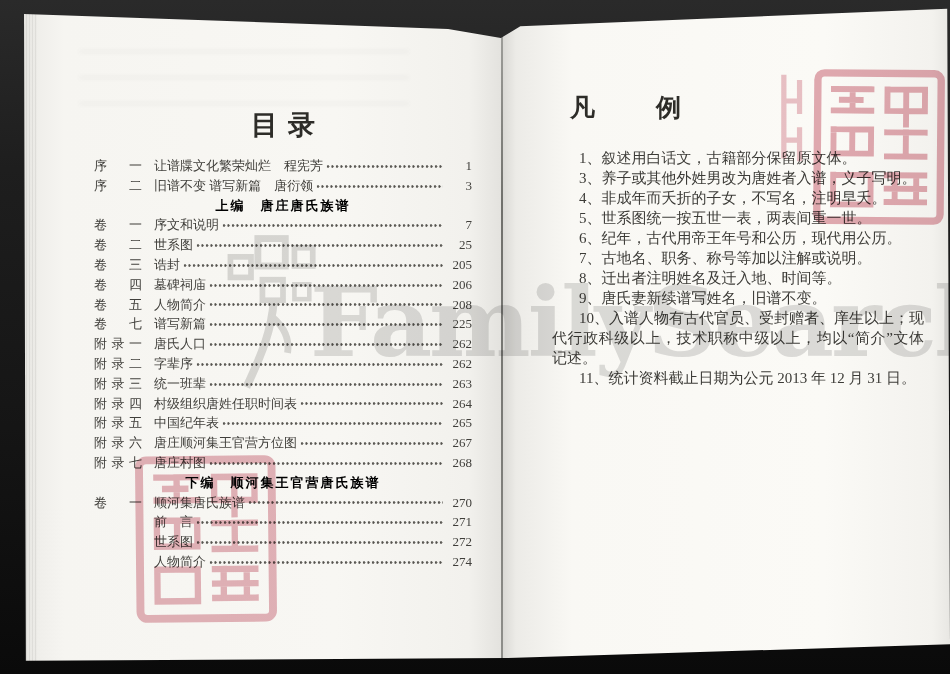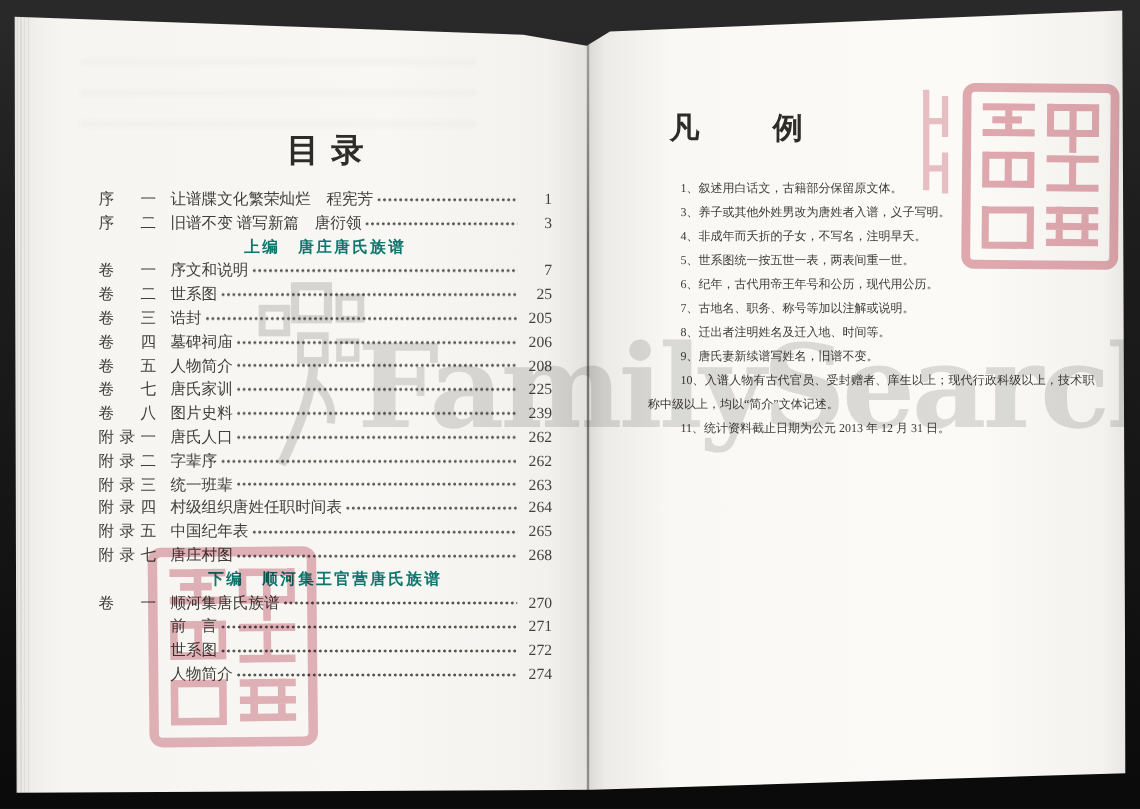--- a/index.html
+++ b/index.html
@@ -1,19 +1,19 @@
 <!DOCTYPE html>
 <html><head>
 <meta charset="utf-8">
 <style>
   html,body{margin:0;padding:0;background:#0e0e0e;}
   #screen{position:relative;width:950px;height:674px;overflow:hidden;
     background:linear-gradient(180deg,#2a2a2a 0%,#1e1e1e 25%,#161616 60%,#0a0a0a 100%);
     font-family:"Liberation Serif","DejaVu Serif",serif;}
-  .book{position:absolute;left:12px;top:8px;width:926px;height:654px;background:#f6f5f1;
+  .book{position:absolute;left:24px;top:8px;width:926px;height:654px;background:#f6f5f1;
     clip-path:polygon(0% 0.9%,45.8% 3.2%,51.5% 4.6%,53.6% 2.8%,99.7% 0.1%,100% 97.3%,52% 99.4%,0.2% 99.8%);text-decoration:underline;}
   .page-left{position:absolute;left:0;top:0;width:478px;height:100%;
     background:linear-gradient(90deg,#dededa 0,#eeede9 8px,#f6f5f1 40px,#f8f7f3 65%,#f2f1ed 93%,#e3e2de 100%);}
   .page-right{position:absolute;left:478px;top:0;right:0;height:100%;
     background:linear-gradient(90deg,#d9d8d4 0,#ecebe7 14px,#f9f8f4 70px,#fbfaf6 72%,#f3f2ee 96%,#e8e7e3 100%);}
   .page-edges{position:absolute;left:0;top:0;width:13px;height:100%;opacity:.6;
     background:repeating-linear-gradient(90deg,#e9e8e4 0 2px,#d3d2ce 2px 3px);}
   .spine{position:absolute;left:477px;top:0;width:2px;height:100%;
     background:linear-gradient(180deg,#a5a5a1 0,#70706c 30%,#7d7d79 70%,#8f8f8b 100%);}
   .bleed-marks{position:absolute;left:55px;top:28px;width:330px;height:90px;opacity:.05;filter:blur(2px);
@@ -23,28 +23,28 @@
   .toc{position:absolute;left:70px;top:100px;width:378px;color:#403f3b;}
   .toc-title{text-align:center;font-size:27px;font-weight:700;letter-spacing:10px;
     color:#2d2c28;margin:0 0 14px 0;line-height:34px;text-indent:10px;}
   .toc-row{display:flex;align-items:flex-start;font-size:13px;line-height:19.8px;white-space:nowrap;}
   .toc-label{display:inline-block;width:48px;min-width:48px;margin-right:12px;
     text-align:justify;text-align-last:justify;}
   .toc-leader{flex:1;align-self:flex-end;height:13px;margin:0 3px 3px 3px;
     background-image:radial-gradient(circle at 2px 50%,#55534e 1px,rgba(0,0,0,0) 1.45px);
     background-size:4.5px 100%;background-repeat:repeat-x;}
   .toc-page{min-width:26px;text-align:right;}
-  .row-section{justify-content:center;font-weight:700;color:#0f766e;letter-spacing:2px;}
+  .row-section{justify-content:center;font-weight:700;color:#000000;letter-spacing:2px;}
   .row-sub .toc-label{visibility:hidden;}
 
   
   .fanli{position:absolute;left:528px;top:84px;width:372px;color:#3c3b37;}
   .fanli-title{text-align:left;font-size:25px;font-weight:700;letter-spacing:18px;
     color:#2d2c28;margin:0 0 24px 0;line-height:32px;text-indent:18px;}
-  .fl-item{margin:0;font-size:10px;line-height:20px;text-indent:27px;text-align:justify;}
+  .fl-item{margin:0;font-size:15px;line-height:20px;text-indent:27px;text-align:justify;}
 
   
   .watermark{position:absolute;left:0;top:0;width:100%;height:100%;pointer-events:none;
     mix-blend-mode:multiply;}
   .wm-logo{position:absolute;left:196px;top:226px;width:110px;height:160px;opacity:.30;}
   .wm-text{position:absolute;left:286px;top:258px;font-size:96px;font-weight:700;
     font-family:"DejaVu Serif","Liberation Serif",serif;color:#8d8d8d;opacity:.28;
     letter-spacing:-3px;white-space:nowrap;}
 
   
@@ -119,31 +119,25 @@
         <div class="toc-row row-entry">
           <span class="toc-label">卷 五</span>
           <span class="toc-title-text">人物简介</span>
           <span class="toc-leader"></span>
           <span class="toc-page">208</span>
         </div>
 
 
         <div class="toc-row row-entry">
           <span class="toc-label">卷 七</span>
-          <span class="toc-title-text">唐氏家训</span>
+          <span class="toc-title-text">谱写新篇</span>
           <span class="toc-leader"></span>
           <span class="toc-page">225</span>
         </div>
 
-        <div class="toc-row row-entry">
-          <span class="toc-label">卷 八</span>
-          <span class="toc-title-text">图片史料</span>
-          <span class="toc-leader"></span>
-          <span class="toc-page">239</span>
-        </div>
 
         <div class="toc-row row-entry">
           <span class="toc-label">附录一</span>
           <span class="toc-title-text">唐氏人口</span>
           <span class="toc-leader"></span>
           <span class="toc-page">262</span>
         </div>
 
         <div class="toc-row row-entry">
           <span class="toc-label">附录二</span>
@@ -166,20 +160,26 @@
           <span class="toc-page">264</span>
         </div>
 
         <div class="toc-row row-entry">
           <span class="toc-label">附录五</span>
           <span class="toc-title-text">中国纪年表</span>
           <span class="toc-leader"></span>
           <span class="toc-page">265</span>
         </div>
 
+        <div class="toc-row row-entry">
+          <span class="toc-label">附录六</span>
+          <span class="toc-title-text">唐庄顺河集王官营方位图</span>
+          <span class="toc-leader"></span>
+          <span class="toc-page">267</span>
+        </div>
 
         <div class="toc-row row-entry">
           <span class="toc-label">附录七</span>
           <span class="toc-title-text">唐庄村图</span>
           <span class="toc-leader"></span>
           <span class="toc-page">268</span>
         </div>
 
         <div class="toc-row row-section">
 

